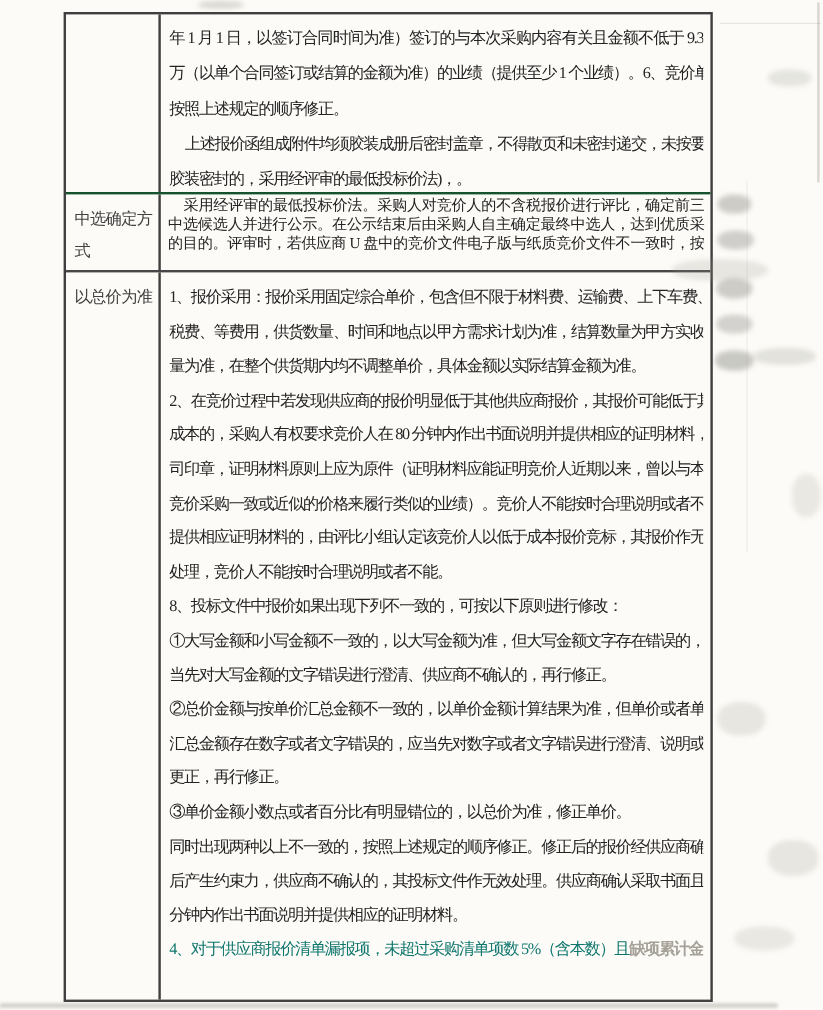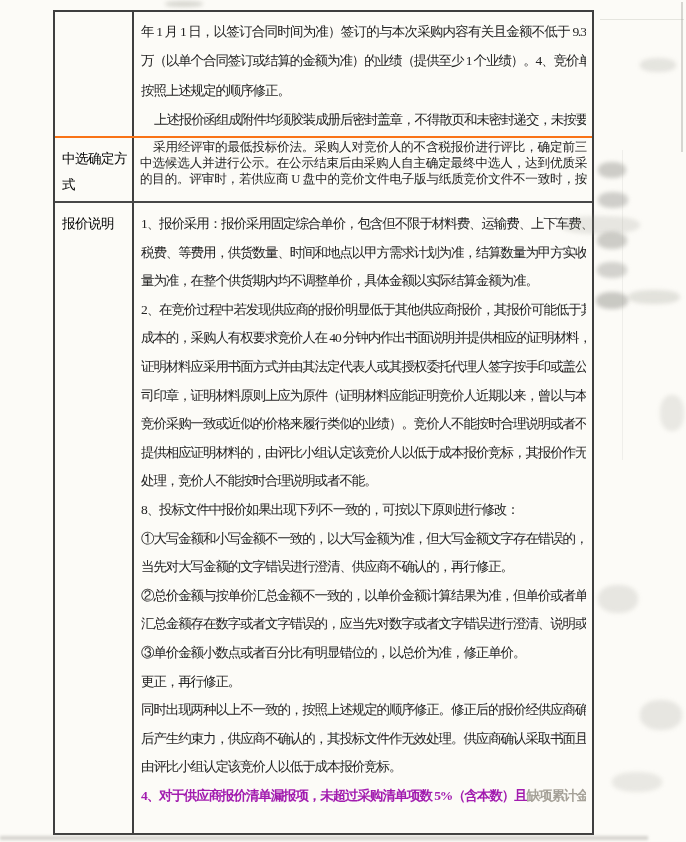--- a/index.html
+++ b/index.html
@@ -8,95 +8,94 @@
     background:#fcfbf7;
     color:#232323;
     font-family:"Liberation Serif","DejaVu Serif",serif;
   }
   .doc-table{
     position:absolute;left:53px;top:10px;width:541px;height:825px;
     box-sizing:border-box;border:2px solid #3f3f3f;
     display:flex;flex-direction:column;
   }
   .trow{display:flex;box-sizing:border-box;min-height:0}
-  .trow.r1{height:126px;border-bottom:2px solid #f97316}
+  .trow.r1{height:150px;border-bottom:2px solid #14532d}
   .trow.r2{height:65px;border-bottom:2px solid #474747}
   .trow.r3{flex:1}
   .lcell{
     width:79px;box-sizing:border-box;border-right:2px solid #3f3f3f;
     padding:8px 1px 0 7px;font-size:13.5px;letter-spacing:-.5px;
-    line-height:26px;word-break:break-all;color:#000000;
+    line-height:26px;word-break:break-all;color:#404040;
   }
   .ccell{flex:1;box-sizing:border-box;overflow:hidden}
   .r1 .ccell{padding:5px 6px 0 7px}
   .r2 .ccell{padding:1px 5px 0 6px}
   .r3 .ccell{padding:7px 6px 0 7px}
   .tline{overflow:hidden;white-space:nowrap}
   .r1 .tline{font-size:13.5px;letter-spacing:-1.1px;line-height:29.3px;height:29.3px}
   .r2 .tline{font-size:12.6px;letter-spacing:-.4px;line-height:16.1px;height:16.1px;white-space:normal}
   .r3 .tline{font-size:13.5px;letter-spacing:-1.1px;line-height:28.6px;height:28.6px}
   .fill{text-align:justify;text-align-last:justify}
   .ind1{text-indent:13px}
-  .bold-line{font-weight:bold;color:#a21caf}
+  .bold-line{font-weight:normal;color:#0f766e}
   .faded{font-weight:bold;color:#a5a198}
   .smudge{position:absolute;pointer-events:none;filter:blur(2px);border-radius:45%}
   .vline{position:absolute;pointer-events:none}
   .bottom-shadow{
     position:absolute;left:0;top:836px;width:648px;height:4px;
     background:rgba(158,156,148,.42);filter:blur(1.5px);pointer-events:none;
   }
 </style>
 </head>
 <body>
 
 <div class="doc-table">
 
   <div class="trow r1">
     <div class="lcell"></div>
     <div class="ccell">
       <div class="tline fill">年 1 月 1 日，以签订合同时间为准）签订的与本次采购内容有关且金额不低于 9.3</div>
-      <div class="tline fill">万（以单个合同签订或结算的金额为准）的业绩（提供至少 1 个业绩）。4、竞价单</div>
+      <div class="tline fill">万（以单个合同签订或结算的金额为准）的业绩（提供至少 1 个业绩）。6、竞价单</div>
       <div class="tline">按照上述规定的顺序修正。</div>
       <div class="tline fill ind1">上述报价函组成附件均须胶装成册后密封盖章，不得散页和未密封递交，未按要求</div>
       <div class="tline">胶装密封的，采用经评审的最低投标价法)，。</div>
     </div>
   </div>
 
   <div class="trow r2">
     <div class="lcell">中选确定方式</div>
     <div class="ccell">
       <div class="tline fill ind1">采用经评审的最低投标价法。采购人对竞价人的不含税报价进行评比，确定前三名</div>
       <div class="tline fill">中选候选人并进行公示。在公示结束后由采购人自主确定最终中选人，达到优质采购</div>
       <div class="tline fill">的目的。评审时，若供应商 U 盘中的竞价文件电子版与纸质竞价文件不一致时，按照</div>
     </div>
   </div>
 
   <div class="trow r3">
-    <div class="lcell">报价说明</div>
+    <div class="lcell">以总价为准</div>
     <div class="ccell">
       <div class="tline fill">1、报价采用：报价采用固定综合单价，包含但不限于材料费、运输费、上下车费、</div>
       <div class="tline fill">税费、等费用，供货数量、时间和地点以甲方需求计划为准，结算数量为甲方实收数</div>
       <div class="tline">量为准，在整个供货期内均不调整单价，具体金额以实际结算金额为准。</div>
       <div class="tline fill">2、在竞价过程中若发现供应商的报价明显低于其他供应商报价，其报价可能低于其</div>
-      <div class="tline fill">成本的，采购人有权要求竞价人在 40 分钟内作出书面说明并提供相应的证明材料，</div>
-      <div class="tline fill">证明材料应采用书面方式并由其法定代表人或其授权委托代理人签字按手印或盖公</div>
+      <div class="tline fill">成本的，采购人有权要求竞价人在 80 分钟内作出书面说明并提供相应的证明材料，</div>
       <div class="tline fill">司印章，证明材料原则上应为原件（证明材料应能证明竞价人近期以来，曾以与本次</div>
       <div class="tline fill">竞价采购一致或近似的价格来履行类似的业绩）。竞价人不能按时合理说明或者不能</div>
       <div class="tline fill">提供相应证明材料的，由评比小组认定该竞价人以低于成本报价竞标，其报价作无效</div>
       <div class="tline">处理，竞价人不能按时合理说明或者不能。</div>
       <div class="tline">8、投标文件中报价如果出现下列不一致的，可按以下原则进行修改：</div>
       <div class="tline fill">①大写金额和小写金额不一致的，以大写金额为准，但大写金额文字存在错误的，应</div>
       <div class="tline">当先对大写金额的文字错误进行澄清、供应商不确认的，再行修正。</div>
       <div class="tline fill">②总价金额与按单价汇总金额不一致的，以单价金额计算结果为准，但单价或者单价</div>
       <div class="tline fill">汇总金额存在数字或者文字错误的，应当先对数字或者文字错误进行澄清、说明或者</div>
+      <div class="tline">更正，再行修正。</div>
       <div class="tline">③单价金额小数点或者百分比有明显错位的，以总价为准，修正单价。</div>
-      <div class="tline">更正，再行修正。</div>
       <div class="tline fill">同时出现两种以上不一致的，按照上述规定的顺序修正。修正后的报价经供应商确认</div>
       <div class="tline fill">后产生约束力，供应商不确认的，其投标文件作无效处理。供应商确认采取书面且加</div>
-      <div class="tline">由评比小组认定该竞价人以低于成本报价竞标。</div>
+      <div class="tline">分钟内作出书面说明并提供相应的证明材料。</div>
       <div class="tline fill">
         <span class="bold-line">4、对于供应商报价清单漏报项，未超过采购清单项数 5%（含本数）且</span><span class="faded">缺项累计金额</span>
       </div>
     </div>
   </div>
 
 </div>
 
 <div class="smudge" style="left:165px;top:1px;width:38px;height:6px;background:rgba(145,145,135,.35)"></div>
 <div class="smudge" style="left:640px;top:58px;width:36px;height:14px;background:rgba(150,150,140,.22)"></div>

